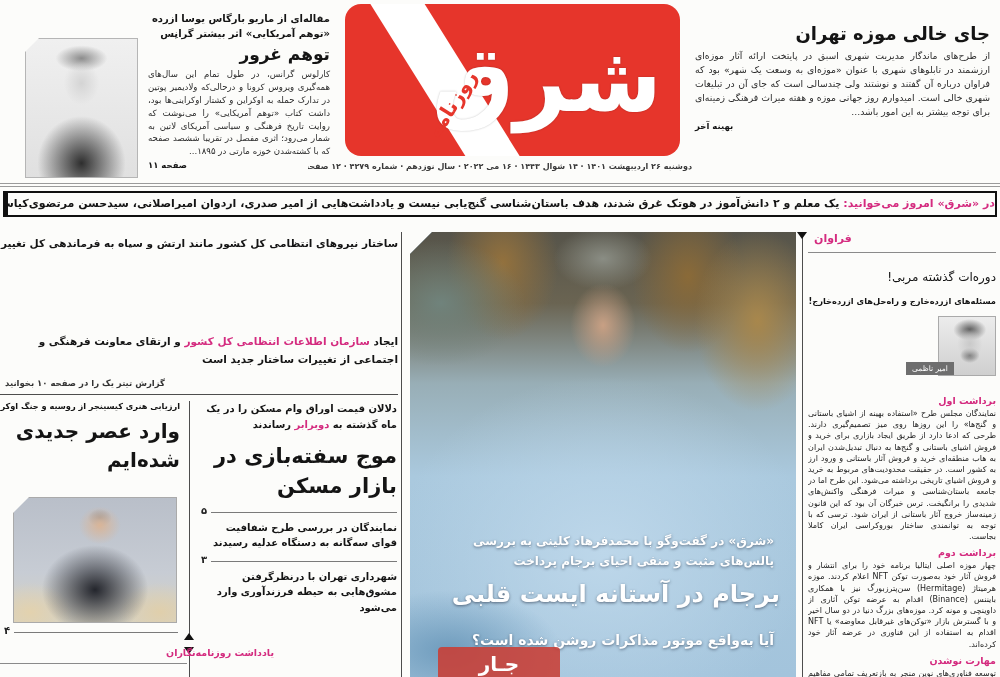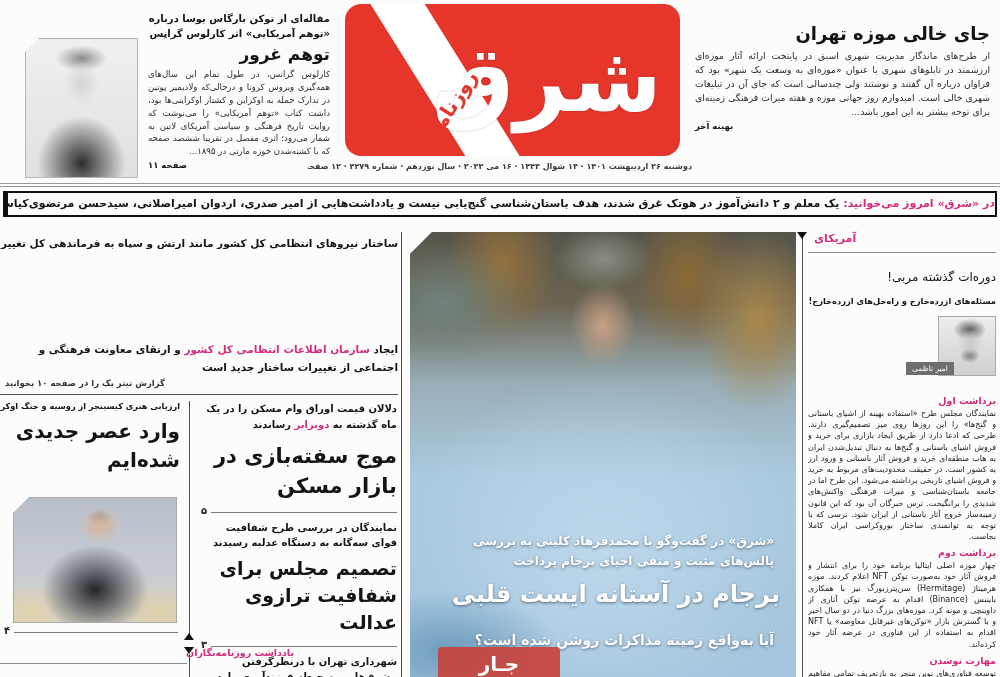--- a/index.html
+++ b/index.html
@@ -72,21 +72,21 @@
     position:absolute; left:0; top:-8px; background:#fcfcfa; padding:0 4px;
     font-size:10px; font-weight:bold; color:#222;
   }
   .tick { width:0; height:0; border-left:5px solid transparent; border-right:5px solid transparent; }
   .tick-down { border-top:7px solid #111; }
   .tick-up { border-bottom:7px solid #111; }
 
   
   #lead-kicker { left:0; top:237px; width:398px; font-size:10.5px; font-weight:bold; white-space:nowrap; overflow:hidden; }
   #lead-headline { left:0; top:252px; width:398px; font-size:45px; font-weight:bold; line-height:86px; }
-  #lead-sub { left:8px; top:340px; width:390px; font-size:10.5px; font-weight:bold; line-height:1.75; }
+  #lead-sub { left:8px; top:332px; width:390px; font-size:10.5px; font-weight:bold; line-height:1.75; }
   #lead-note { left:5px; top:378px; font-size:8.5px; font-weight:bold; color:#333; }
 
   
   #photo-main {
     left:410px; top:232px; width:386px; height:445px;
     clip-path:polygon(22px 0, 100% 0, 100% 100%, 0 100%, 0 22px);
     background-color:#8fb3cf;
     background-image:
       radial-gradient(ellipse 70px 45px at 50% 6%, #8a8d84, transparent 70%),
       radial-gradient(ellipse 48px 62px at 50% 21%, #c8a084, transparent 68%),
@@ -121,21 +121,21 @@
     position:absolute; left:13px; top:96px; width:164px; height:126px; border:1px solid #aaa;
     clip-path:polygon(16px 0, 100% 0, 100% 100%, 0 100%, 0 16px);
     background-image:
       radial-gradient(ellipse 30px 27px at 53% 22%, #d9b598, transparent 70%),
       radial-gradient(ellipse 16px 12px at 53% 16%, #8b8f96, transparent 75%),
       radial-gradient(ellipse 74px 62px at 50% 74%, #23252c, transparent 72%),
       radial-gradient(ellipse 60px 42px at 10% 92%, #e3d2ae, transparent 70%),
       radial-gradient(ellipse 60px 42px at 90% 92%, #e0cfab, transparent 70%),
       linear-gradient(180deg, #b9bfc9 0%, #c7ccd4 60%, #d7d3c4 100%);
   }
-  #journ-label { left:176px; top:647px; width:118px; font-size:9.5px; font-weight:bold;
+  #journ-label { left:156px; top:647px; width:118px; font-size:9.5px; font-weight:bold;
     letter-spacing:1px; white-space:nowrap; }
 
   
   #edit-col { left:808px; top:230px; width:188px; height:447px; overflow:hidden; }
   #edit-label { position:absolute; left:6px; top:2px; font-size:11px; font-weight:bold; letter-spacing:3px; }
   #edit-rule { position:absolute; left:0; top:22px; width:188px; }
   #edit-headline { position:absolute; right:0; top:40px; width:188px; font-size:12px; font-weight:normal; }
   #edit-sub { position:absolute; right:0; top:66px; width:188px; font-size:8.3px; font-weight:bold; white-space:nowrap; overflow:hidden; }
   #edit-photo {
     position:absolute; left:130px; top:86px; width:58px; height:60px; border:1px solid #aaa;
@@ -153,22 +153,22 @@
   .sec-title { font-size:9.5px; font-weight:bold; text-align:right; margin:5px 0 2px; }
   .sec-body { font-size:8px; line-height:1.4; text-align:justify; color:#222; }
 </style>
 </head>
 <body>
 
 <div id="page">
 
   <div class="abs" id="tl-photo"></div>
   <div class="abs" id="tl-art">
-    <div class="kicker-sm right">مقاله‌ای از توکن بارگاس یوسا درباره</div>
-    <div class="kicker-sm right">«توهم آمریکایی» اثر کارلوس گرانِس</div>
+    <div class="kicker-sm right">مقاله‌ای از ماریو بارگاس یوسا ازرده</div>
+    <div class="kicker-sm right">«توهم آمریکایی» اثر بیشتر گرانِس</div>
     <div class="b right" style="font-size:17px; margin:3px 0 4px;">توهم غرور</div>
     <div class="just body-txt" style="font-size:8.6px; line-height:1.5;">کارلوس گرانس، در طول تمام این سال‌های همه‌گیری ویروس کرونا و درحالی‌که ولادیمیر پوتین در تدارک حمله به اوکراین و کشتار اوکراینی‌ها بود، داشت کتاب «توهم آمریکایی» را می‌نوشت که روایت تاریخ فرهنگی و سیاسی آمریکای لاتین به شمار می‌رود؛ اثری مفصل در تقریبا ششصد صفحه که با کشته‌شدن خوزه مارتی در ۱۸۹۵...</div>
     <div class="b left" style="font-size:8.5px; margin-top:2px;">صفحه ۱۱</div>
   </div>
 
   <div class="abs" id="logo">
     <div class="band"></div>
     <div class="logo-word">شرق</div>
     <div class="ribbon">روزنامه</div>
   </div>
@@ -196,37 +196,36 @@
   <div class="abs hrule" style="left:0; top:394px; width:398px;"></div>
 
   <div class="abs vrule" style="left:189px; top:401px; height:239px;"></div>
   <div class="abs tick tick-up" style="left:184px; top:633px;"></div>
   <div class="abs tick tick-down" style="left:184px; top:647px;"></div>
   <div class="abs vrule" style="left:189px; top:654px; height:23px;"></div>
 
   <div class="abs" id="photo-main">
     <div class="ph-txt" id="ph-kicker">«شرق» در گفت‌وگو با محمدفرهاد کلینی به بررسی پالس‌های مثبت و منفی احیای برجام پرداخت</div>
     <div class="ph-txt" id="ph-headline">برجام در آستانه ایست قلبی</div>
-    <div class="ph-txt" id="ph-sub">آیا به‌واقع زمینه مذاکرات روشن شده است؟</div>
+    <div class="ph-txt" id="ph-sub">آیا به‌واقع موتور مذاکرات روشن شده است؟</div>
     <div id="ph-watermark">جـار</div>
   </div>
 
   <div class="abs" id="col-mid">
     <div class="itm">
       <div class="item-kicker right">
         <span>دلالان قیمت اوراق وام مسکن را در یک ماه گذشته به </span><span style="color:#d42b7f;">دوبرابر</span><span> رساندند</span>
       </div>
       <div class="item-headline right" style="margin-top:10px;">موج سفته‌بازی در بازار مسکن</div>
       <div class="pg-rule" style="margin-top:10px;">
         <span class="pg-num">۵</span>
       </div>
     </div>
     <div class="itm">
       <div class="item-kicker right">نمایندگان در بررسی طرح شفافیت قوای سه‌گانه به دستگاه عدلیه رسیدند</div>
-      <div class="item-headline right" style="margin-top:4px; font-size:19px;">تصمیم مجلس برای شفافیت ترازوی عدالت</div>
       <div class="pg-rule" style="margin-top:10px;">
         <span class="pg-num">۳</span>
       </div>
     </div>
     <div class="itm">
       <div class="item-kicker right">شهرداری تهران با درنظرگرفتن مشوق‌هایی به حیطه فرزندآوری وارد می‌شود</div>
 
     </div>
   </div>
 
@@ -237,21 +236,21 @@
     <div class="pg-rule" style="position:absolute; left:0; top:231px; width:178px;">
       <span class="pg-num">۴</span>
     </div>
   </div>
   <div class="abs" id="journ-label" style="color:#d42b7f;">یادداشت روزنامه‌نگاران</div>
   <div class="abs hrule-thin" style="left:0; top:663px; width:187px;"></div>
 
   <div class="abs vrule" style="left:802px; top:232px; height:445px;"></div>
   <div class="abs tick tick-down" style="left:797px; top:232px;"></div>
   <div class="abs" id="edit-col">
-    <div id="edit-label" style="color:#d42b7f;">آمریکای</div>
+    <div id="edit-label" style="color:#d42b7f;">فراوان</div>
     <div id="edit-rule" class="hrule-thin"></div>
     <div id="edit-headline" class="right">دوره‌ات گذشته مربی!</div>
     <div id="edit-sub" class="right">مسئله‌های ازرده‌خارج و راه‌حل‌های ازرده‌خارج!</div>
     <div id="edit-photo"></div>
     <div id="edit-author">امیر ناظمی</div>
     <div id="edit-sections">
       <div class="sec-title" style="color:#d42b7f;">برداشت اول</div>
       <div class="sec-body">نمایندگان مجلس طرح «استفاده بهینه از اشیای باستانی و گنج‌ها» را این روزها روی میز تصمیم‌گیری دارند. طرحی که ادعا دارد از طریق ایجاد بازاری برای خرید و فروش اشیای باستانی و گنج‌ها به دنبال تبدیل‌شدن ایران به هاب منطقه‌ای خرید و فروش آثار باستانی و ورود ارز به کشور است. در حقیقت محدودیت‌های مربوط به خرید و فروش اشیای تاریخی برداشته می‌شود. این طرح اما در جامعه باستان‌شناسی و میراث فرهنگی واکنش‌های شدیدی را برانگیخت. ترس خبرگان آن بود که این قانون زمینه‌ساز خروج آثار باستانی از ایران شود. ترسی که با توجه به توانمندی ساختار بوروکراسی ایران کاملا بجاست.</div>
       <div class="sec-title" style="color:#d42b7f;">برداشت دوم</div>
       <div class="sec-body">چهار موزه اصلی ایتالیا برنامه خود را برای انتشار و فروش آثار خود به‌صورت توکن NFT اعلام کردند. موزه هرمیتاژ (Hermitage) سن‌پترزبورگ نیز با همکاری بایننس (Binance) اقدام به عرضه توکن آثاری از داوینچی و مونه کرد. موزه‌های بزرگ دنیا در دو سال اخیر و با گسترش بازار «توکن‌های غیرقابل معاوضه» یا NFT اقدام به استفاده از این فناوری در عرضه آثار خود کرده‌اند.</div>

